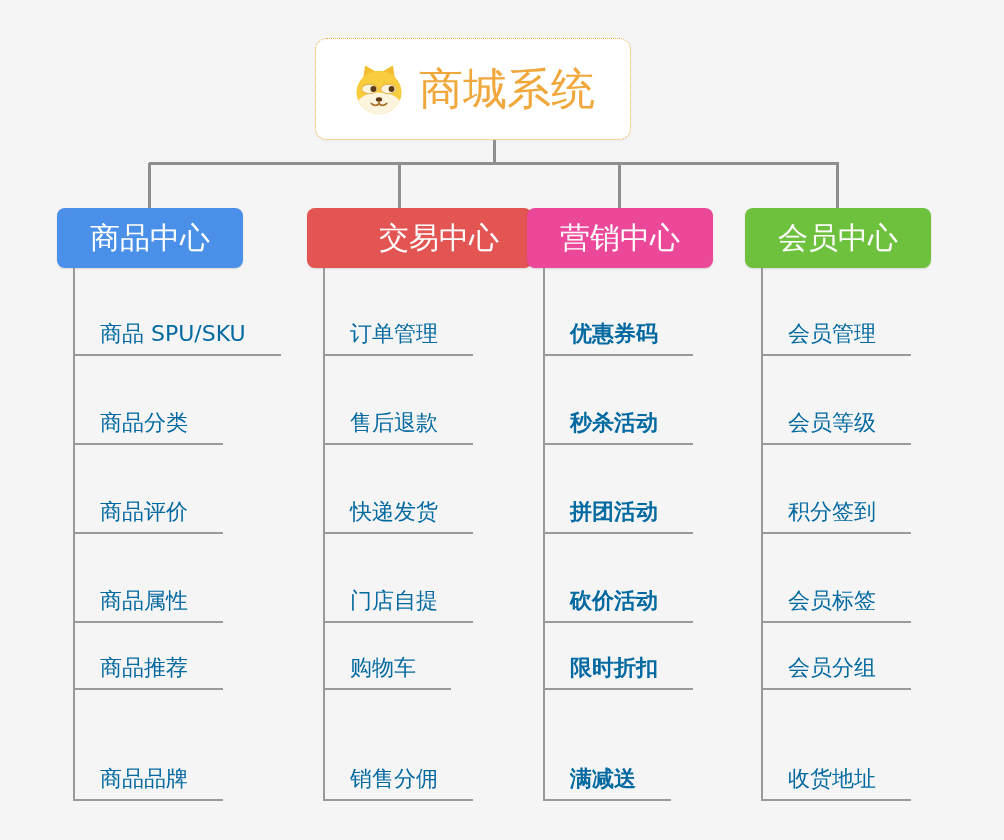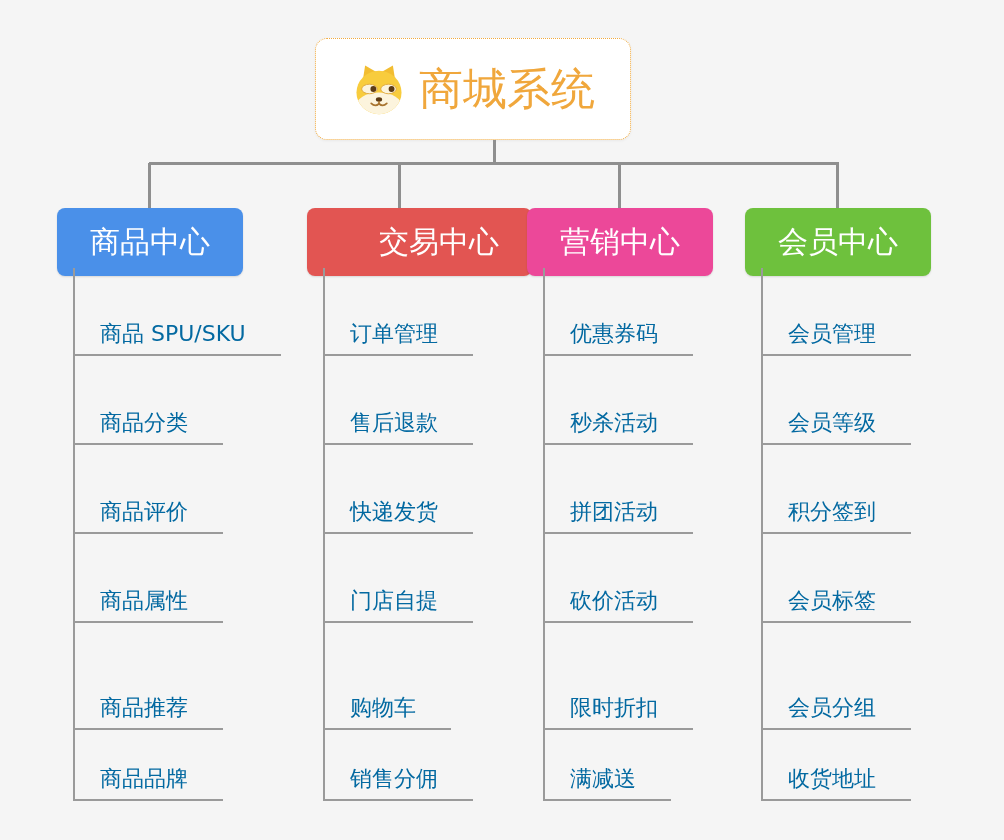--- a/index.html
+++ b/index.html
@@ -23,40 +23,40 @@
 
   
   .line{position:absolute;background:#8f8f8f;}
   .v-root{left:493px;top:140px;width:3px;height:24px;}
   .bus{left:149px;top:162px;width:690px;height:3px;}
   .drop{top:163px;width:3px;height:45px;}
   .drop1{left:148px;} .drop2{left:398px;} .drop3{left:618px;} .drop4{left:836px;}
 
   
   .branch{
-    position:absolute;top:208px;width:186px;height:68px;border-radius:8px;
+    position:absolute;top:208px;width:186px;height:60px;border-radius:8px;
     display:flex;align-items:center;justify-content:center;
     color:#ffffff;font-size:30px;white-space:nowrap;
     box-shadow:0 1px 2px rgba(0,0,0,0.12);
   }
   .bx1{left:57px;} .bx2{left:307px;} .bx3{left:527px;} .bx4{left:745px;}
 
   
   .vline{position:absolute;top:268px;width:2px;height:533px;background:#9a9a9a;}
   .vx1{left:73px;} .vx2{left:323px;} .vx3{left:543px;} .vx4{left:761px;}
 
   
   .leaf{
     position:absolute;
     font-size:22px;line-height:30px;color:#0369a1;white-space:nowrap;
     padding:0 35px 5px 27px;
     border-bottom:2px solid #9a9a9a;
   }
-  .lx1{left:73px;} .lx2{left:323px;} .lx3{left:543px;} .lx4{left:761px;}
-  .r0{top:319px;} .r1{top:408px;} .r2{top:497px;} .r3{top:586px;} .r4{top:693px;} .r5{top:764px;}
+  .lx1{left:73px;} .lx2{left:323px;} .lx3{left:543px;font-weight:bold;} .lx4{left:761px;}
+  .r0{top:319px;} .r1{top:408px;} .r2{top:497px;} .r3{top:586px;} .r4{top:653px;} .r5{top:764px;}
 </style>
 </head>
 <body>
 
 <div id="stage">
 
   <div class="root">
     <svg class="dog" viewBox="0 0 64 60" aria-hidden="true">
       <path d="M13 22 L16 3 L30 11 Z" fill="#f2bd31"></path>
       <path d="M51 22 L48 3 L34 11 Z" fill="#f2bd31"></path>

